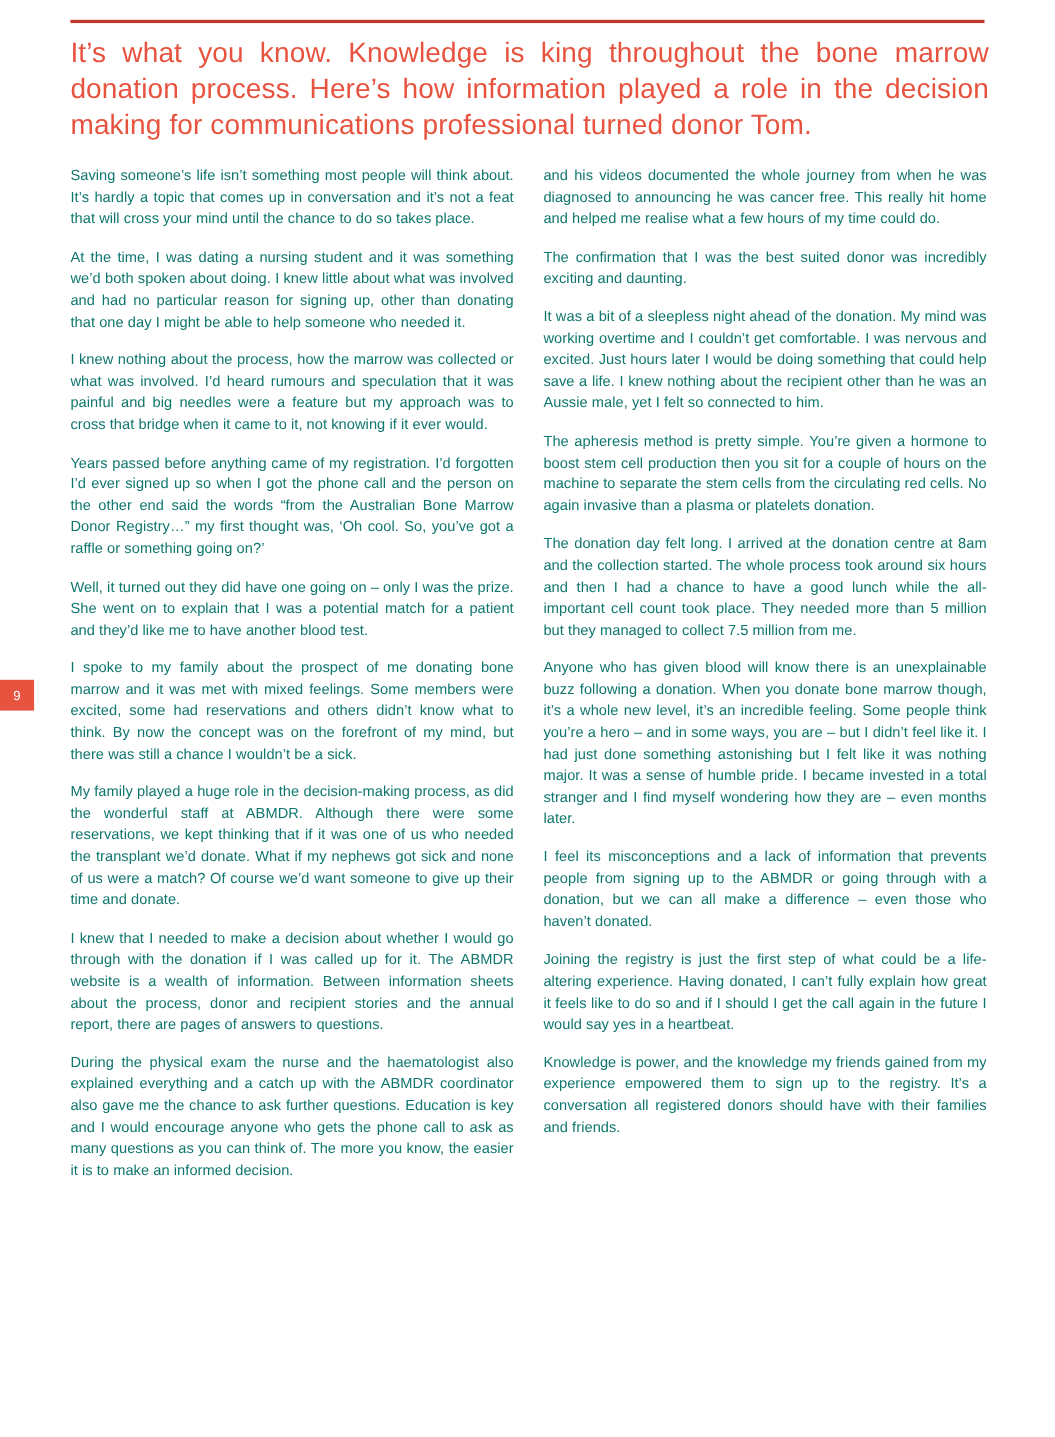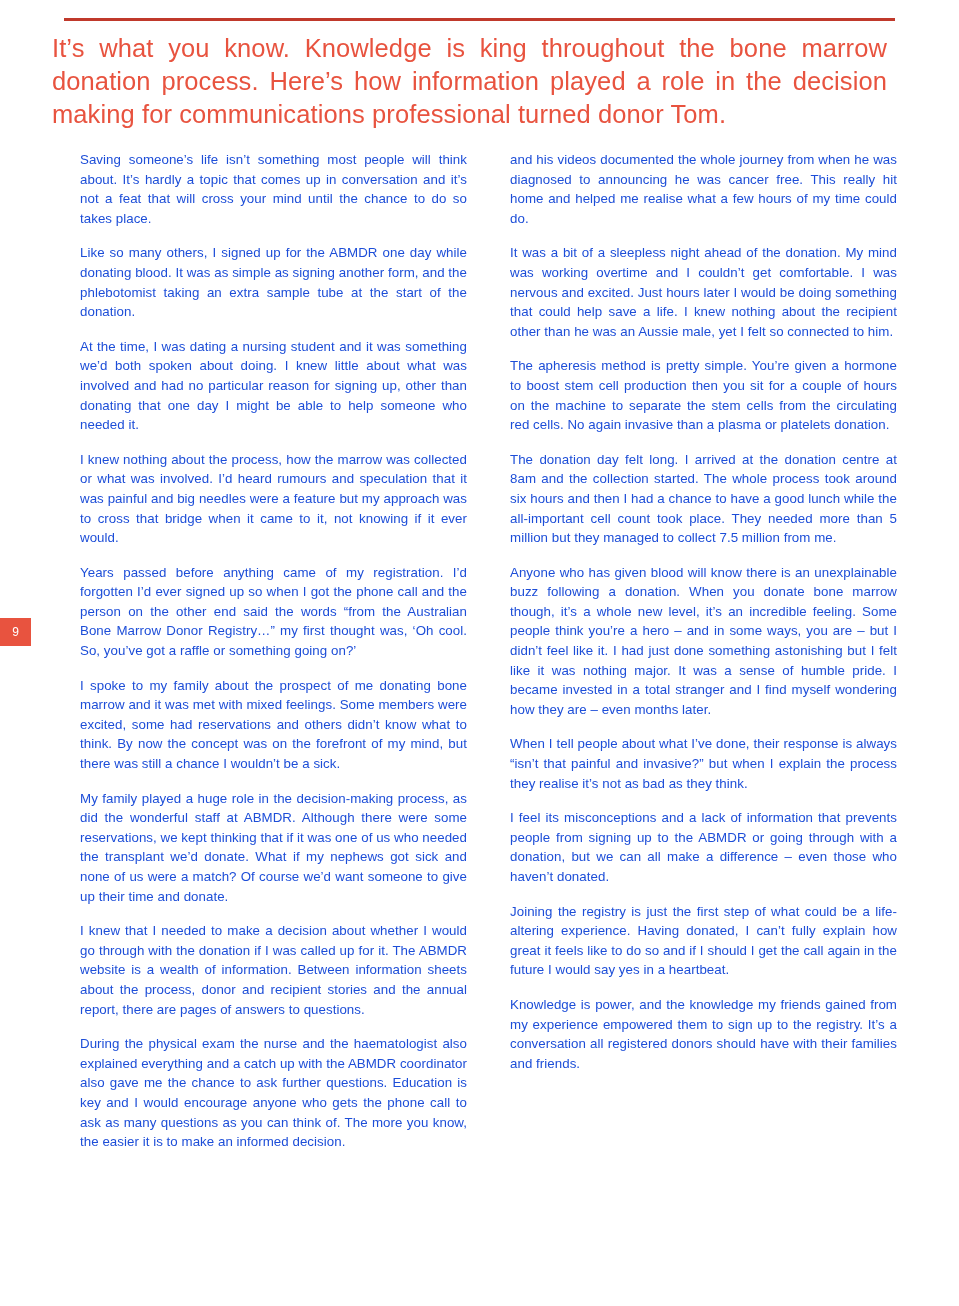--- a/index.html
+++ b/index.html
@@ -22,21 +22,21 @@
   .top-rule {
     position: absolute;
     left: 64px;
     top: 18px;
     width: 831px;
     height: 3px;
     background: #c0392b;
   }
   .headline {
     position: absolute;
-    left: 52px;
+    left: 64px;
     top: 32px;
     width: 835px;
     font-size: 25.5px;
     line-height: 33px;
     color: #e8533f;
     text-align: justify;
     font-weight: 400;
     letter-spacing: 0.1px;
   }
   .columns {
@@ -44,25 +44,25 @@
     left: 64px;
     top: 150px;
     width: 833px;
     display: flex;
     gap: 27px;
   }
   .col {
     width: 403px;
   }
   .col p {
-    margin: 0 0 15px 16px;
+    margin: 0 0 15px 0;
     font-size: 13.3px;
     line-height: 19.6px;
     text-align: justify;
-    color: #1d4ed8;
+    color: #0f766e;
     letter-spacing: 0.05px;
   }
   .page-number-tab {
     position: absolute;
     left: 0;
     top: 618px;
     width: 31px;
     height: 28px;
     background: #e8533f;
     color: #ffffff;
@@ -79,35 +79,35 @@
 
   <div class="top-rule"></div>
 
   <div class="headline">It’s what you know. Knowledge is king throughout the bone marrow donation process. Here’s how information played a role in the decision making for communications professional turned donor Tom.</div>
 
   <div class="page-number-tab">9</div>
 
   <div class="columns">
     <div class="col" id="col-0">
         <p>Saving someone’s life isn’t something most people will think about. It’s hardly a topic that comes up in conversation and it’s not a feat that will cross your mind until the chance to do so takes place.</p>
-        <p>Like so many others, I signed up for the ABMDR one day while donating blood. It was as simple as signing another form, and the phlebotomist taking an extra sample tube at the start of the donation.</p>
         <p>At the time, I was dating a nursing student and it was something we’d both spoken about doing. I knew little about what was involved and had no particular reason for signing up, other than donating that one day I might be able to help someone who needed it.</p>
         <p>I knew nothing about the process, how the marrow was collected or what was involved. I’d heard rumours and speculation that it was painful and big needles were a feature but my approach was to cross that bridge when it came to it, not knowing if it ever would.</p>
         <p>Years passed before anything came of my registration. I’d forgotten I’d ever signed up so when I got the phone call and the person on the other end said the words “from the Australian Bone Marrow Donor Registry…” my first thought was, ‘Oh cool. So, you’ve got a raffle or something going on?’</p>
+        <p>Well, it turned out they did have one going on – only I was the prize. She went on to explain that I was a potential match for a patient and they’d like me to have another blood test.</p>
         <p>I spoke to my family about the prospect of me donating bone marrow and it was met with mixed feelings. Some members were excited, some had reservations and others didn’t know what to think. By now the concept was on the forefront of my mind, but there was still a chance I wouldn’t be a sick.</p>
         <p>My family played a huge role in the decision-making process, as did the wonderful staff at ABMDR. Although there were some reservations, we kept thinking that if it was one of us who needed the transplant we’d donate. What if my nephews got sick and none of us were a match? Of course we’d want someone to give up their time and donate.</p>
         <p>I knew that I needed to make a decision about whether I would go through with the donation if I was called up for it. The ABMDR website is a wealth of information. Between information sheets about the process, donor and recipient stories and the annual report, there are pages of answers to questions.</p>
         <p>During the physical exam the nurse and the haematologist also explained everything and a catch up with the ABMDR coordinator also gave me the chance to ask further questions. Education is key and I would encourage anyone who gets the phone call to ask as many questions as you can think of. The more you know, the easier it is to make an informed decision.</p>
       </div>
     <div class="col" id="col-1">
         <p>and his videos documented the whole journey from when he was diagnosed to announcing he was cancer free. This really hit home and helped me realise what a few hours of my time could do.</p>
+        <p>The confirmation that I was the best suited donor was incredibly exciting and daunting.</p>
         <p>It was a bit of a sleepless night ahead of the donation. My mind was working overtime and I couldn’t get comfortable. I was nervous and excited. Just hours later I would be doing something that could help save a life. I knew nothing about the recipient other than he was an Aussie male, yet I felt so connected to him.</p>
         <p>The apheresis method is pretty simple. You’re given a hormone to boost stem cell production then you sit for a couple of hours on the machine to separate the stem cells from the circulating red cells. No again invasive than a plasma or platelets donation.</p>
         <p>The donation day felt long. I arrived at the donation centre at 8am and the collection started. The whole process took around six hours and then I had a chance to have a good lunch while the all-important cell count took place. They needed more than 5 million but they managed to collect 7.5 million from me.</p>
         <p>Anyone who has given blood will know there is an unexplainable buzz following a donation. When you donate bone marrow though, it’s a whole new level, it’s an incredible feeling. Some people think you’re a hero – and in some ways, you are – but I didn’t feel like it. I had just done something astonishing but I felt like it was nothing major. It was a sense of humble pride. I became invested in a total stranger and I find myself wondering how they are – even months later.</p>
-        <p>When I tell people about what I’ve done, their response is always “isn’t that painful and invasive?” but when I explain the process they realise it’s not as bad as they think.</p>
         <p>I feel its misconceptions and a lack of information that prevents people from signing up to the ABMDR or going through with a donation, but we can all make a difference – even those who haven’t donated.</p>
         <p>Joining the registry is just the first step of what could be a life-altering experience. Having donated, I can’t fully explain how great it feels like to do so and if I should I get the call again in the future I would say yes in a heartbeat.</p>
         <p>Knowledge is power, and the knowledge my friends gained from my experience empowered them to sign up to the registry. It’s a conversation all registered donors should have with their families and friends.</p>
       </div>
   </div>
 
 </div>
 
 </body></html>

